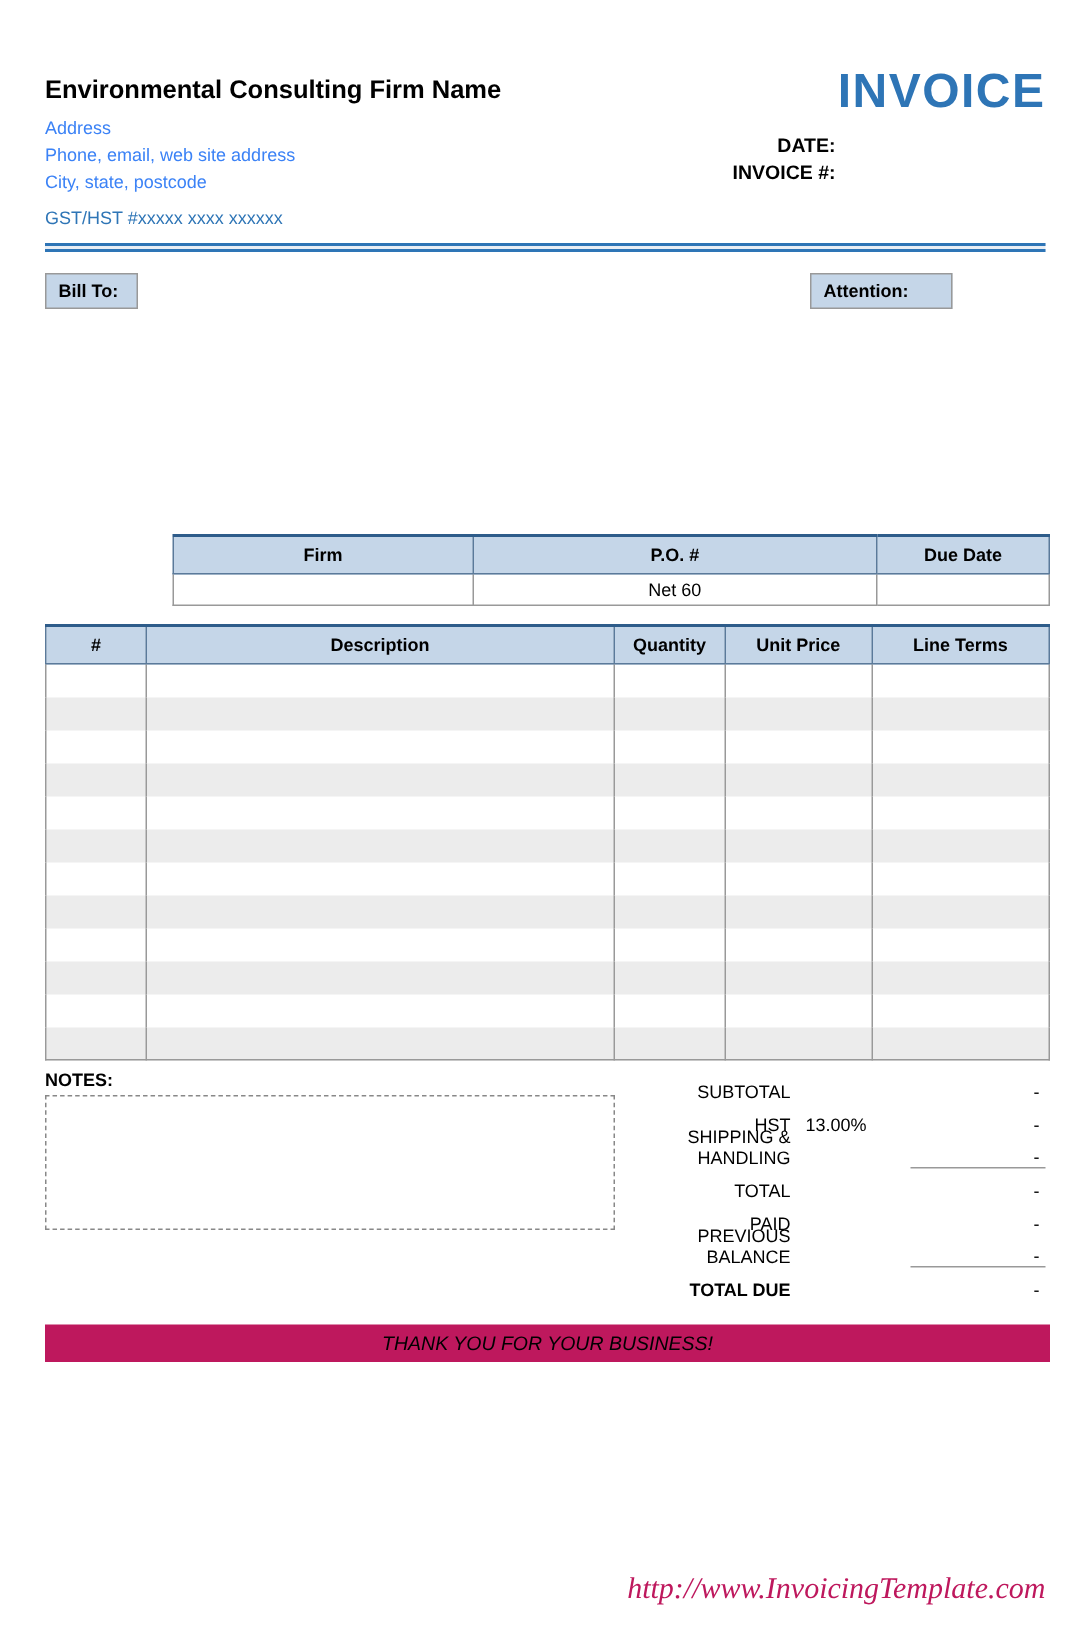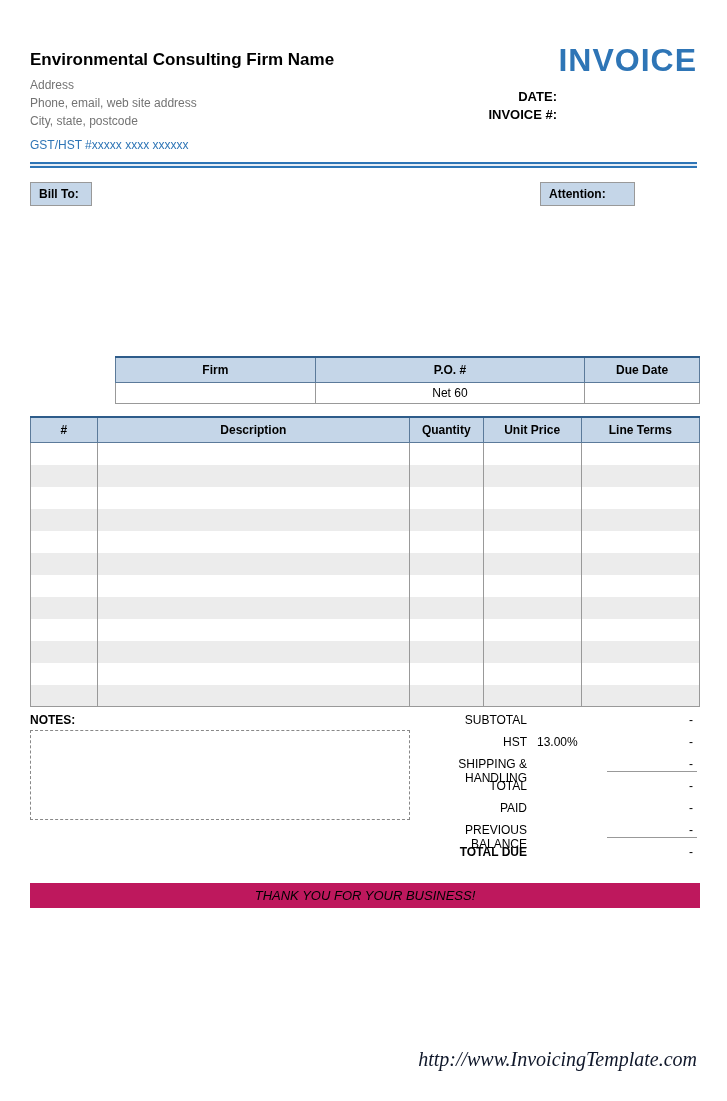--- a/index.html
+++ b/index.html
@@ -21,21 +21,21 @@
     position: relative;
     margin-bottom: 8px;
   }
   .firm-name {
     color: #000000;
     font-weight: bold;
     font-size: 17px;
     margin-bottom: 6px;
   }
   .addr-line {
-    color: #737373;
+    color: #3b82f6;
     font-size: 12px;
     line-height: 1.5;
   }
   .gst-line {
     color: #2e75b6;
     font-size: 12px;
     margin-top: 8px;
   }
   .invoice-title {
     position: absolute;
@@ -157,21 +157,21 @@
     height: 90px;
     border: 1px dashed #888;
   }
   .totals {
     width: 280px;
     font-size: 12px;
   }
   .totals-row {
     display: flex;
     height: 22px;
-    align-items: flex-start;
+    align-items: flex-end;
   }
   .totals-label {
     flex: 1;
     text-align: right;
     padding-right: 10px;
   }
   .totals-mid {
     width: 70px;
     text-align: left;
   }
@@ -189,21 +189,21 @@
     text-align: center;
     font-style: italic;
     font-size: 13px;
     padding: 5px;
     width: 670px;
   }
   .footer-watermark {
     position: absolute;
     bottom: 30px;
     right: 30px;
-    color: #0f172a;
+    color: #be185d;
     font-size: 20px;
     font-style: italic;
     font-family: "Times New Roman", serif;
   }
 </style>
 </head>
 <body>
 
 <div class="page">
 

